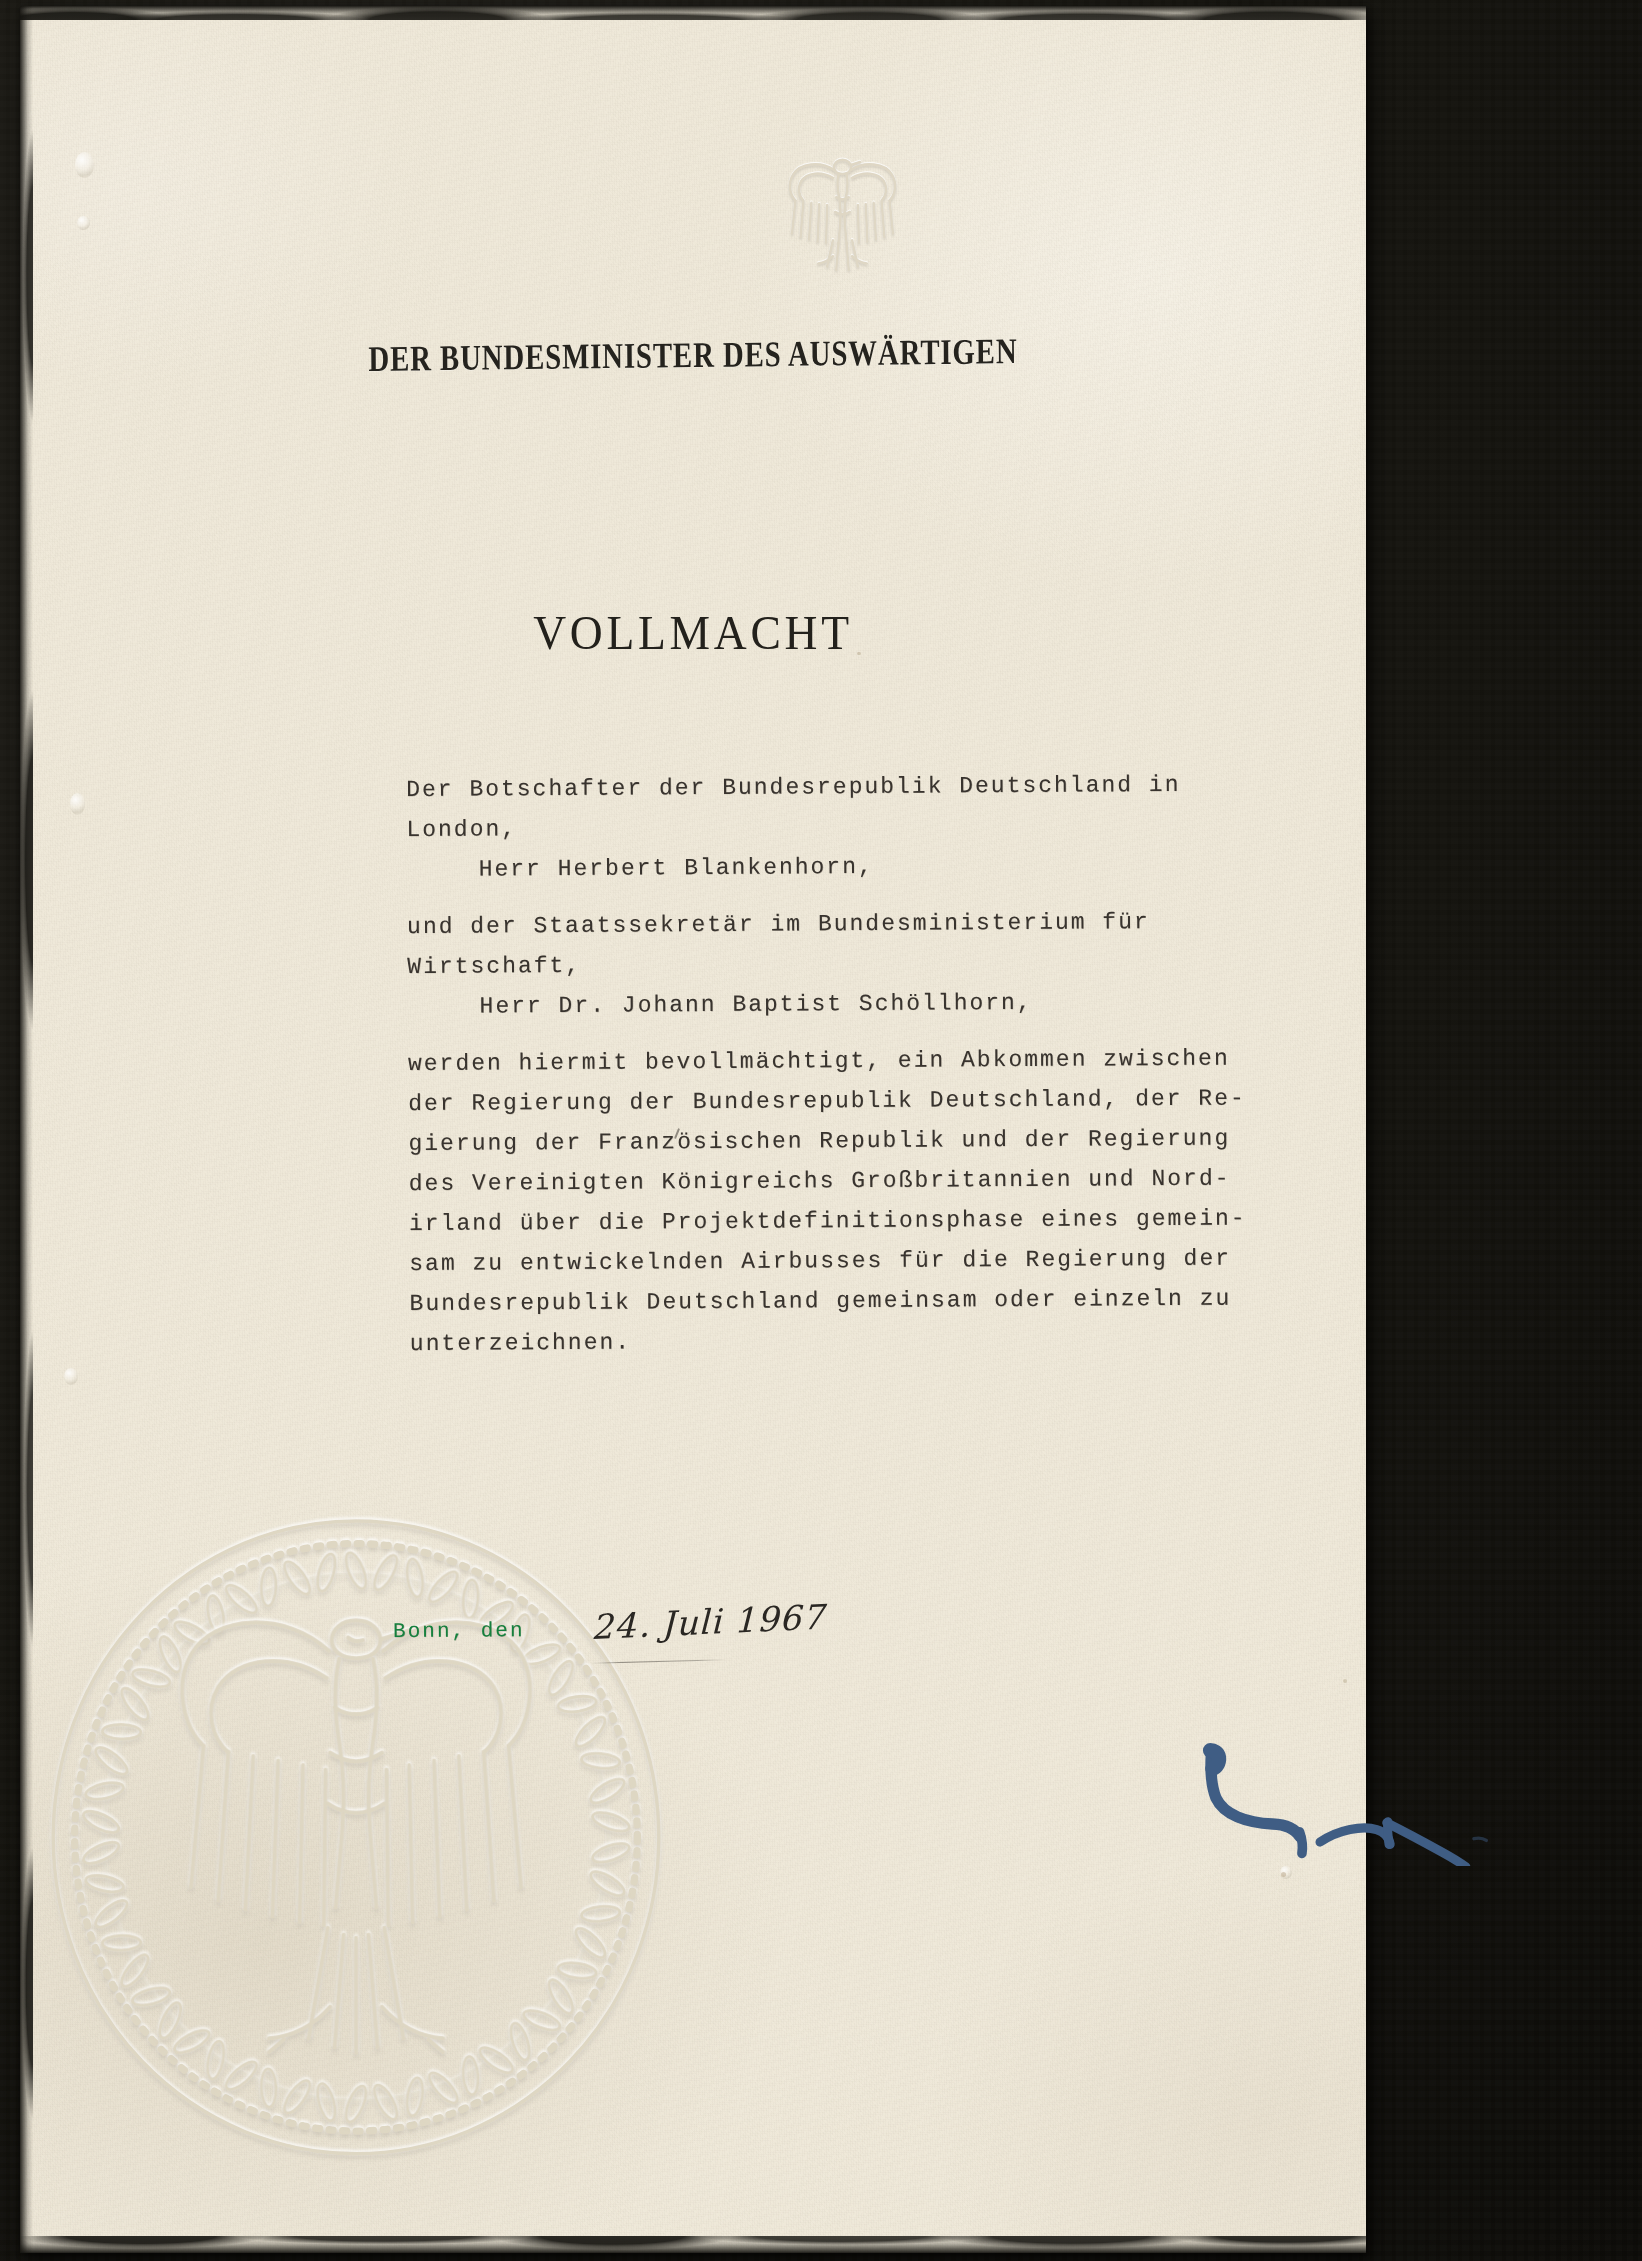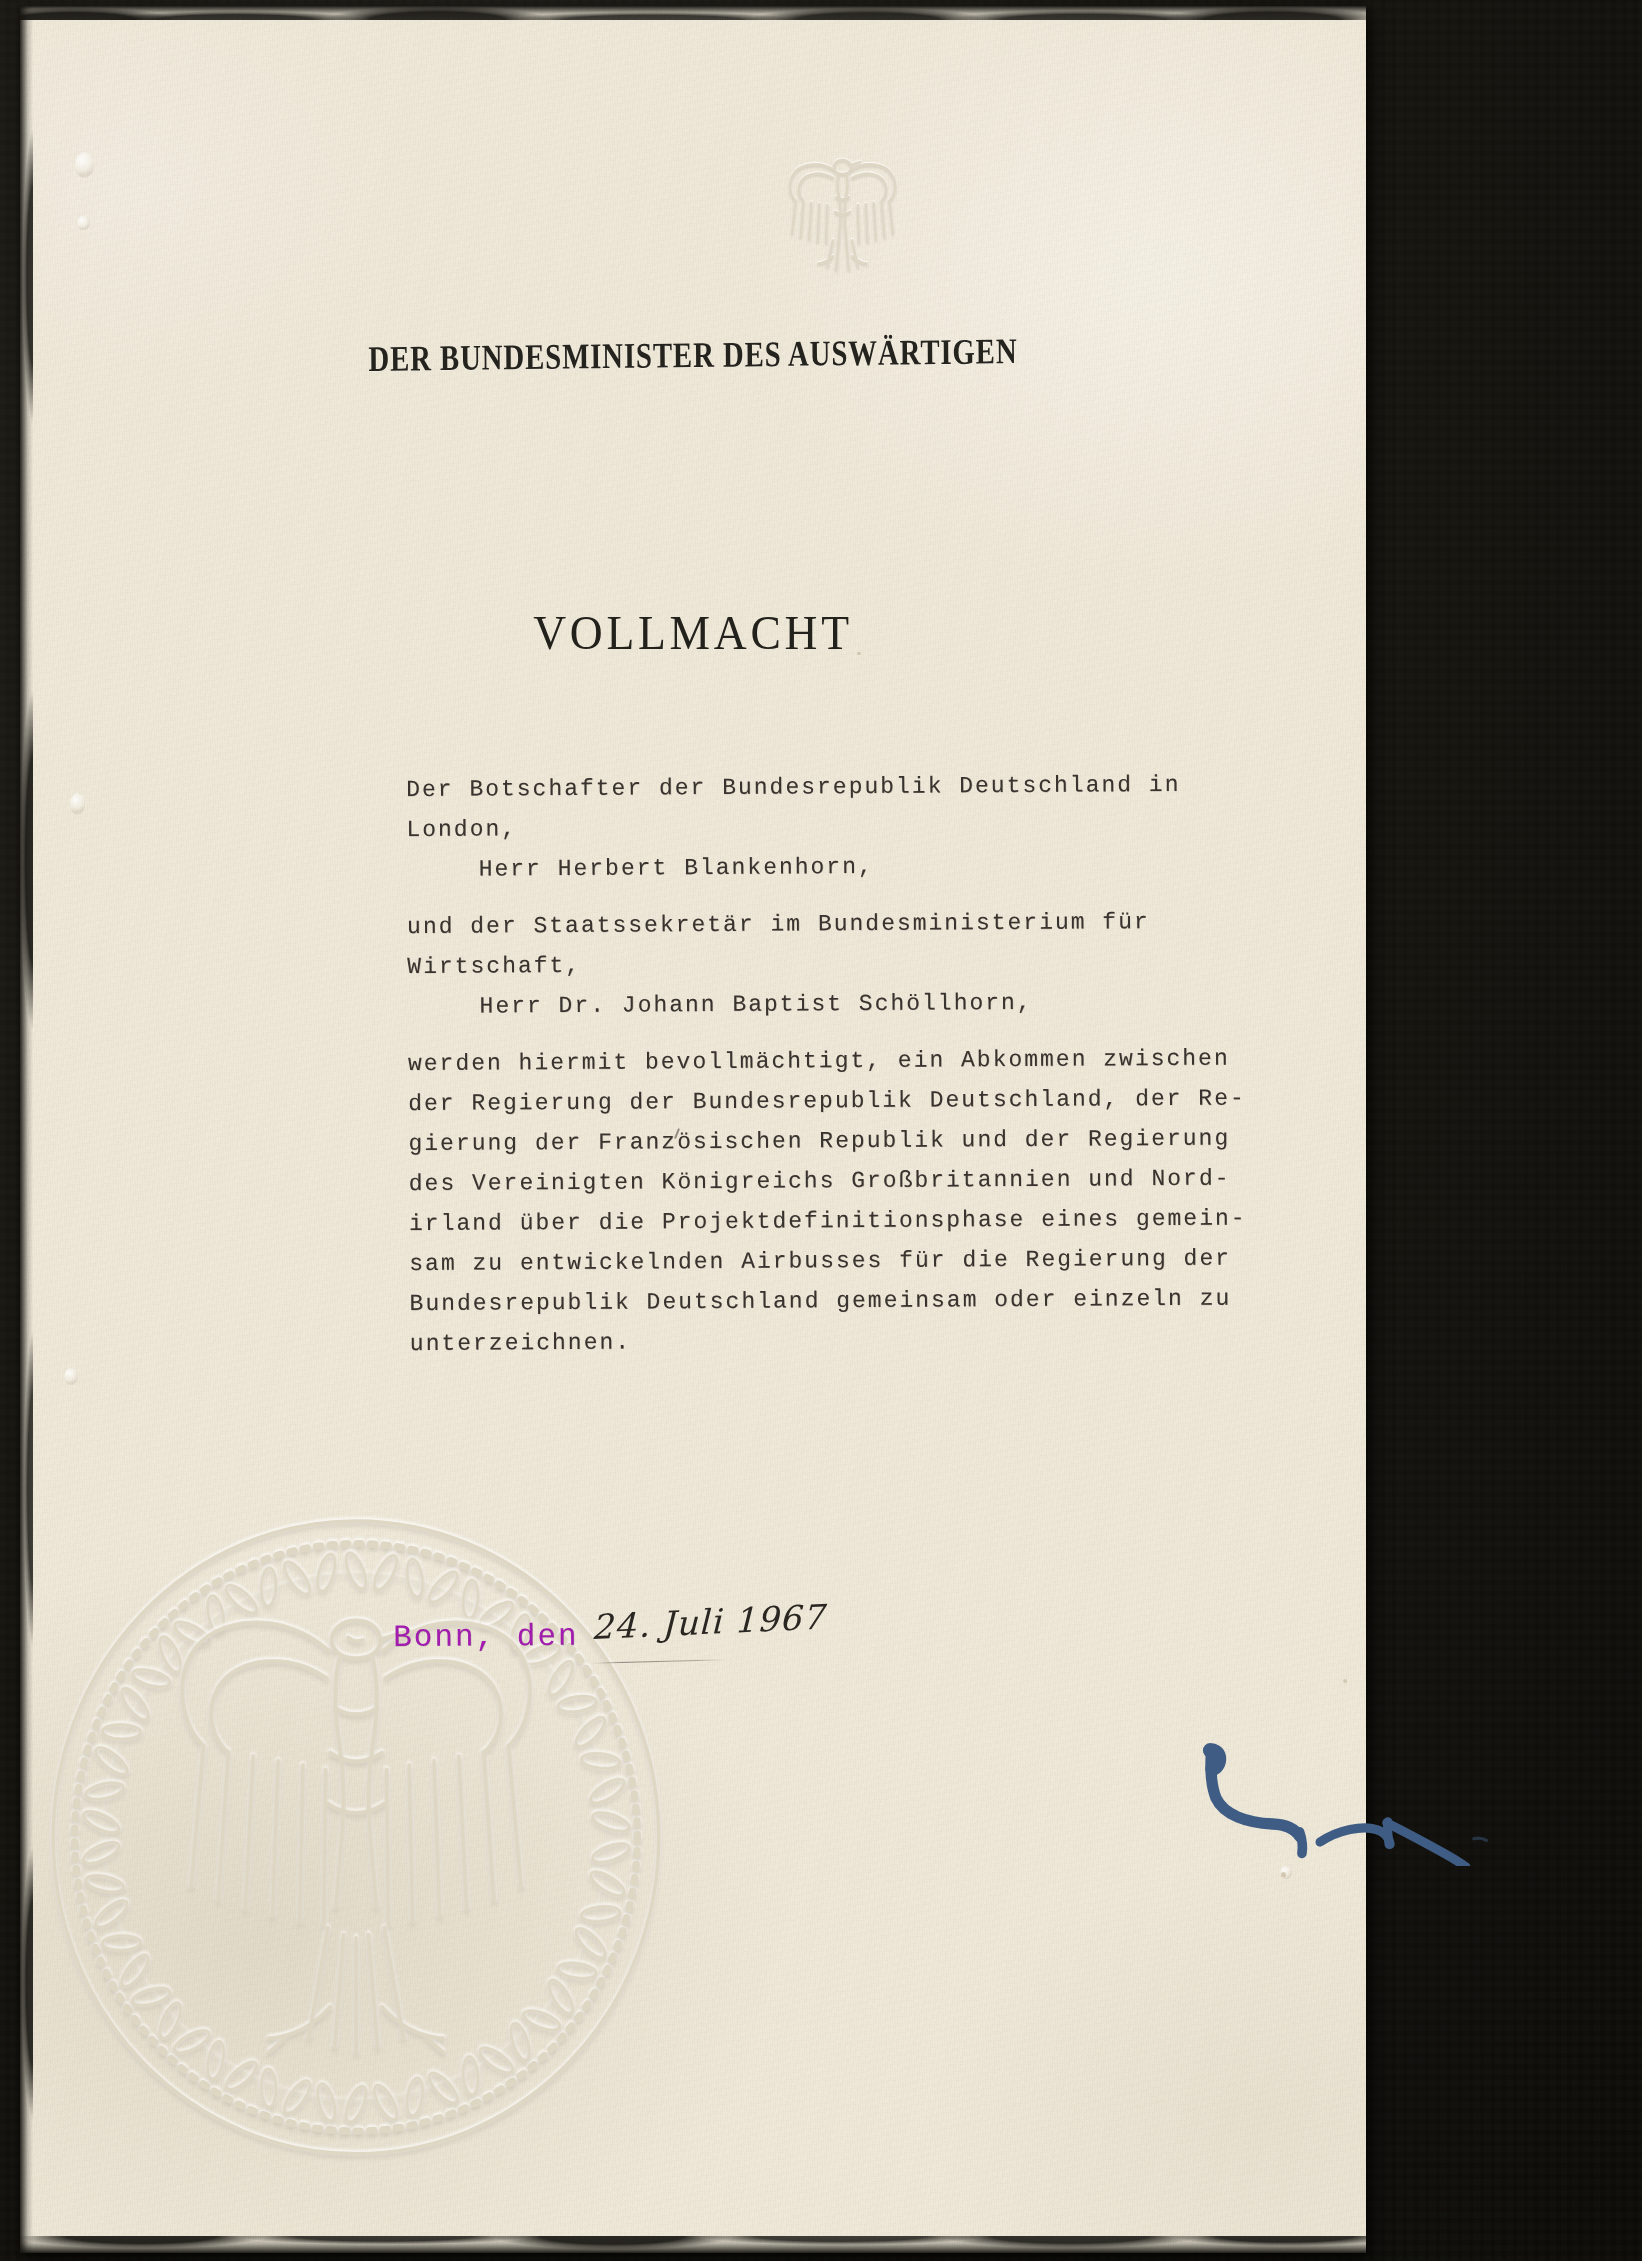--- a/index.html
+++ b/index.html
@@ -144,21 +144,21 @@
     height:40px;line-height:40px;
     text-shadow:0.4px 0.4px 0 rgba(90,82,70,.33);
   }
   #body-block .ln.gap{margin-top:17px;}
   #body-block .ln.indent{padding-left:72px;}
 
   
   #dateline{
     position:absolute;left:373px;top:1614px;
     font-family:"Liberation Mono","DejaVu Sans Mono",monospace;
-    font-size:31px;letter-spacing:2px;color:#a21caf;
+    font-size:21px;letter-spacing:2px;color:#15803d;
     white-space:pre;transform:rotate(-0.4deg);transform-origin:0 0;
     text-shadow:0.4px 0.4px 0 rgba(90,82,70,.3);
     z-index:7;
   }
   
   #handdate{
     position:absolute;left:573px;top:1601px;
     font-family:"DejaVu Serif",serif;
     font-style:italic;font-weight:400;
     font-size:34px;letter-spacing:1.1px;

